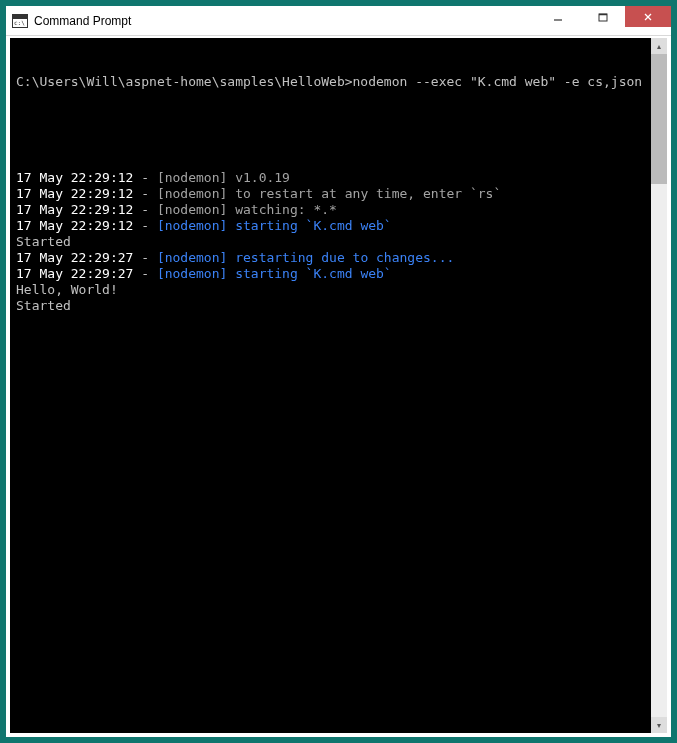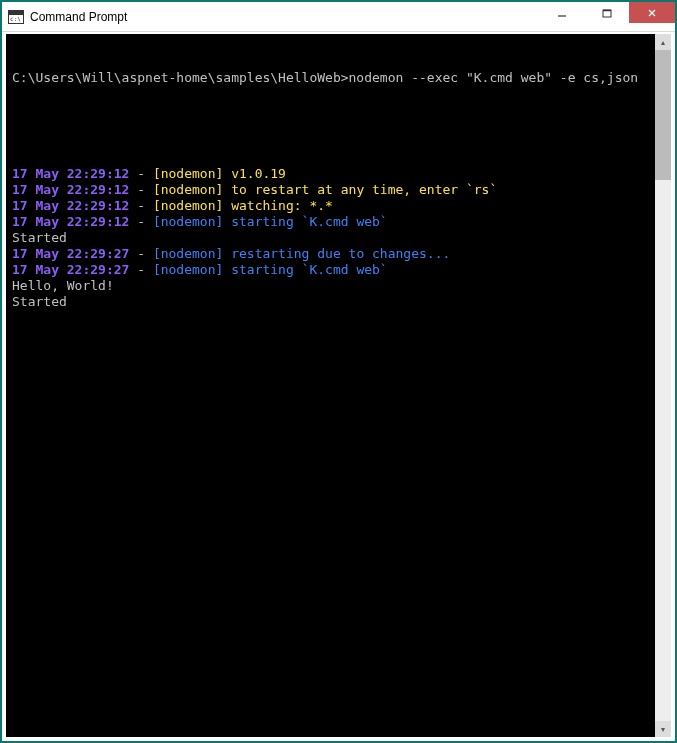--- a/index.html
+++ b/index.html
@@ -6,21 +6,21 @@
     body {
       width: 677px;
       height: 743px;
       background: #fff;
       font-family: "Segoe UI", Tahoma, sans-serif;
       overflow: hidden;
     }
     .window {
       width: 677px;
       height: 743px;
-      border: 2px solid #0f766e;
+      border: 6px solid #0f766e;
       background: #fff;
       display: flex;
       flex-direction: column;
     }
     .titlebar {
       height: 30px;
       background: #fff;
       border-bottom: 1px solid #d8d8d8;
       display: flex;
       align-items: center;
@@ -116,23 +116,23 @@
     .scroll-arrow.down { bottom: 0; }
     .scroll-thumb {
       position: absolute;
       top: 16px;
       left: 0;
       width: 16px;
       height: 130px;
       background: #bbb;
     }
     .line { white-space: pre; }
-    .ts { color: #8b5cf6; font-weight: bold; }
+    .ts { color: #ffffff; }
     .sep { color: #c0c0c0; }
-    .nodemon-yellow { color: #fde047; }
+    .nodemon-yellow { color: #a3a3a3; }
     .nodemon-green { color: #3b82f6; }
     .plain { color: #c0c0c0; }
   </style>
 </head>
 <body>
 
 <div class="window">
   <div class="titlebar">
     <span class="titlebar-icon"></span>
     <span class="titlebar-title">Command Prompt</span>

